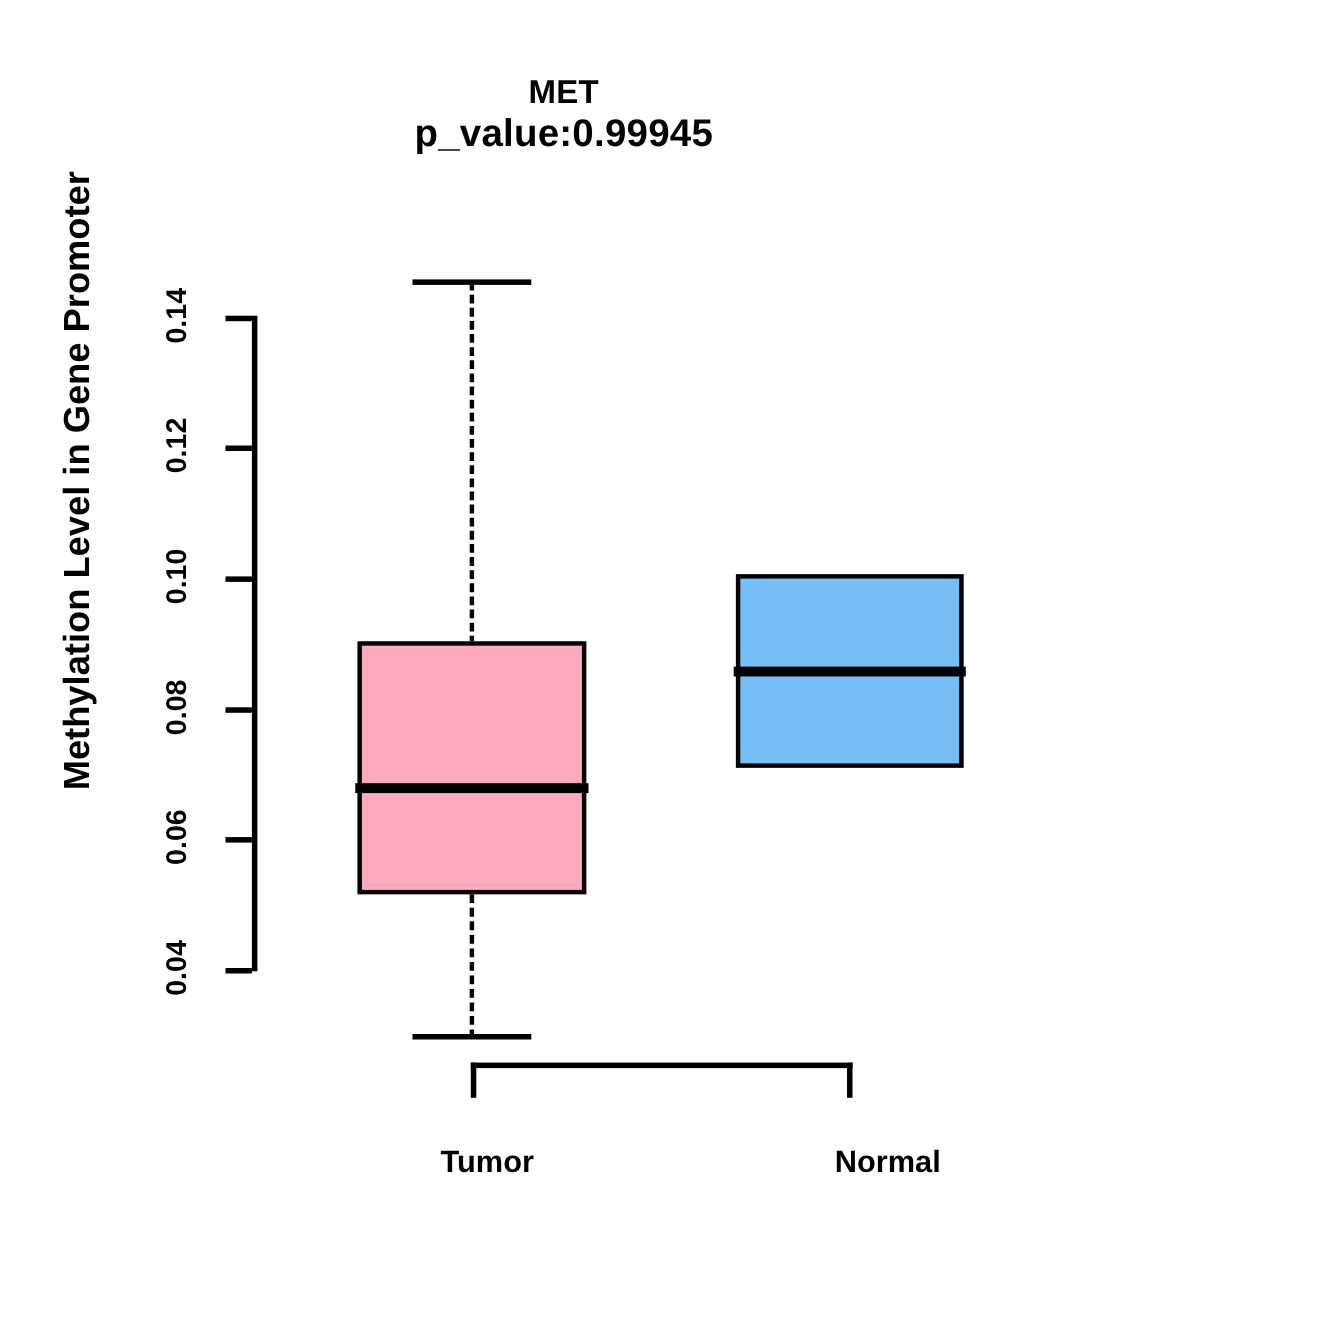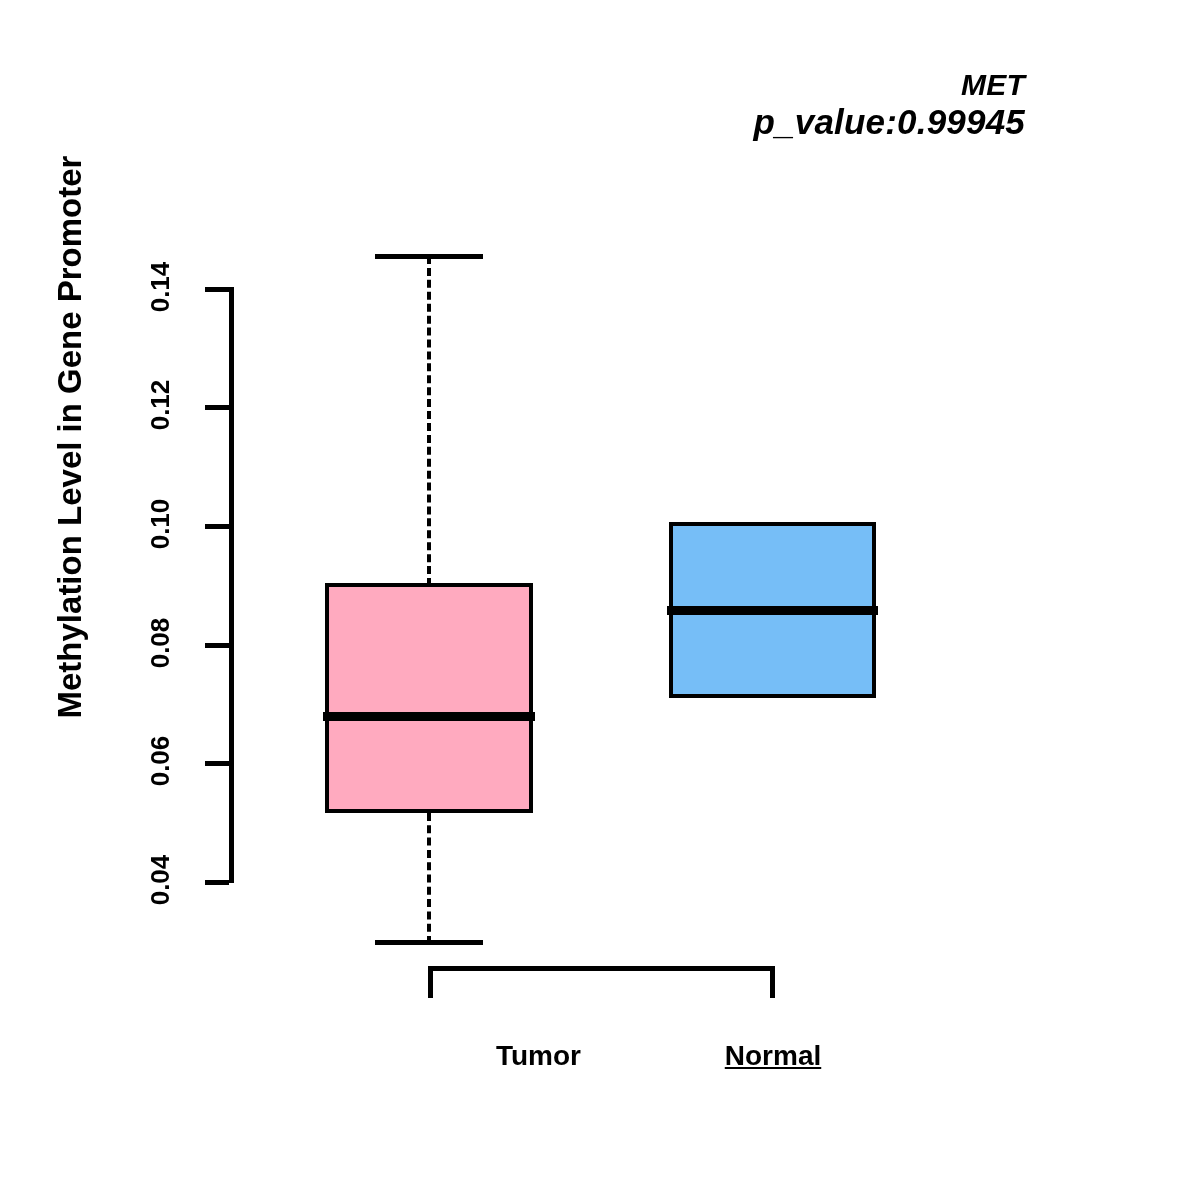--- a/index.html
+++ b/index.html
@@ -1,19 +1,19 @@
 <!DOCTYPE html>
 <html><head>
 <meta charset="utf-8">
 <style>
   html,body{margin:0;padding:0;background:#ffffff;}
   body{width:1200px;height:1200px;font-family:"Liberation Sans",sans-serif;color:#000;overflow:hidden;}
   #plot{position:relative;width:1200px;height:1200px;}
 
-  .title-block{position:absolute;left:0;top:68px;width:1025px;text-align:right;font-style:italic;}
+  .title-block{position:absolute;left:0;top:68px;width:1025px;text-align:center;}
   .title-main{font-size:30px;font-weight:bold;letter-spacing:.2px;line-height:34px;}
   .title-sub{font-size:35px;font-weight:bold;letter-spacing:.2px;line-height:40px;}
 
   .ylab{
     position:absolute;
     left:-345px; top:409px;
     width:830px; height:56px;
     transform:rotate(-90deg);
     transform-origin:center center;
     font-size:33px;font-weight:bold;
@@ -81,16 +81,16 @@
   <div class="whisker" style="left:427px;top:813px;height:131px;"></div>
   <div class="cap" style="left:375px;top:940px;width:108px;"></div>
 
   <div class="box" style="left:669px;top:522px;width:207px;height:176px;background:#76BEF7;"></div>
   <div class="median" style="left:667px;top:606px;width:211px;"></div>
 
   <div class="axis-line xaxis-h"></div>
   <div class="xaxis-t" style="left:428px;"></div>
   <div class="xaxis-t" style="left:770px;"></div>
 
-  <div class="xticklabel" style="left:281px;text-align:right;">Tumor</div>
-  <div class="xticklabel" style="left:623px;text-decoration:underline;">Normal</div>
+  <div class="xticklabel" style="left:293px;">Tumor</div>
+  <div class="xticklabel" style="left:657px;">Normal</div>
 
 </div>
 
 </body></html>

